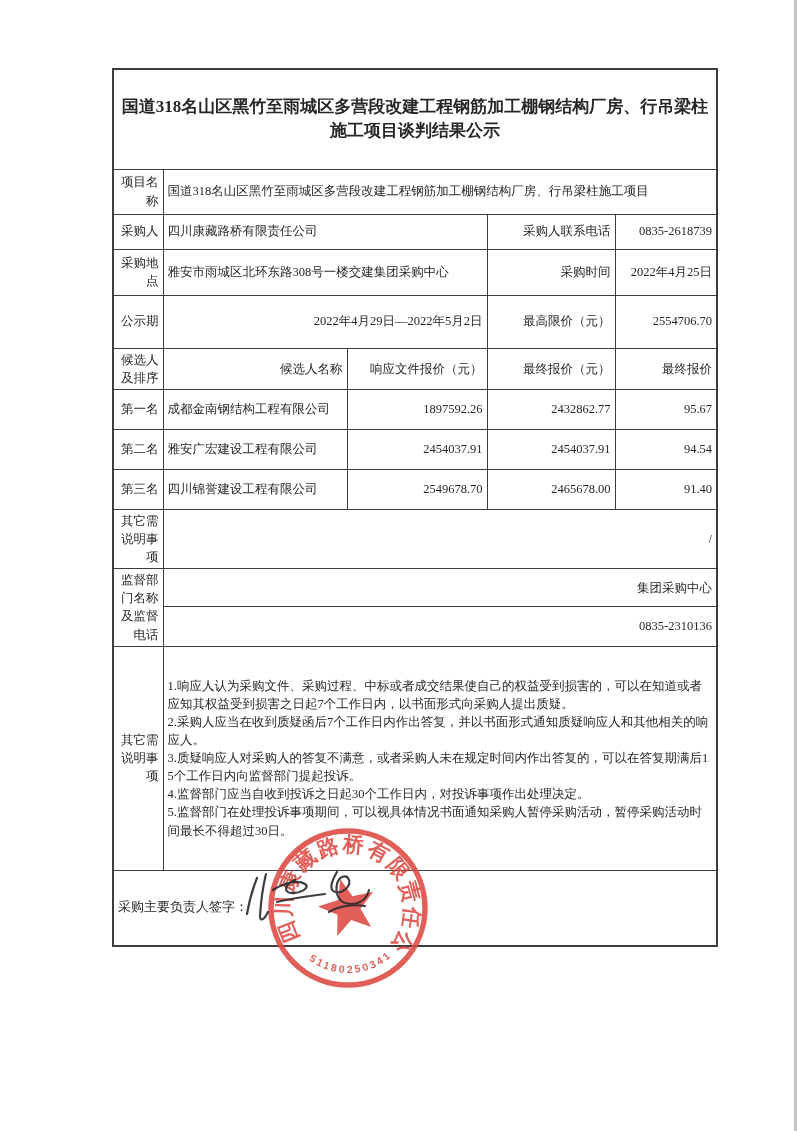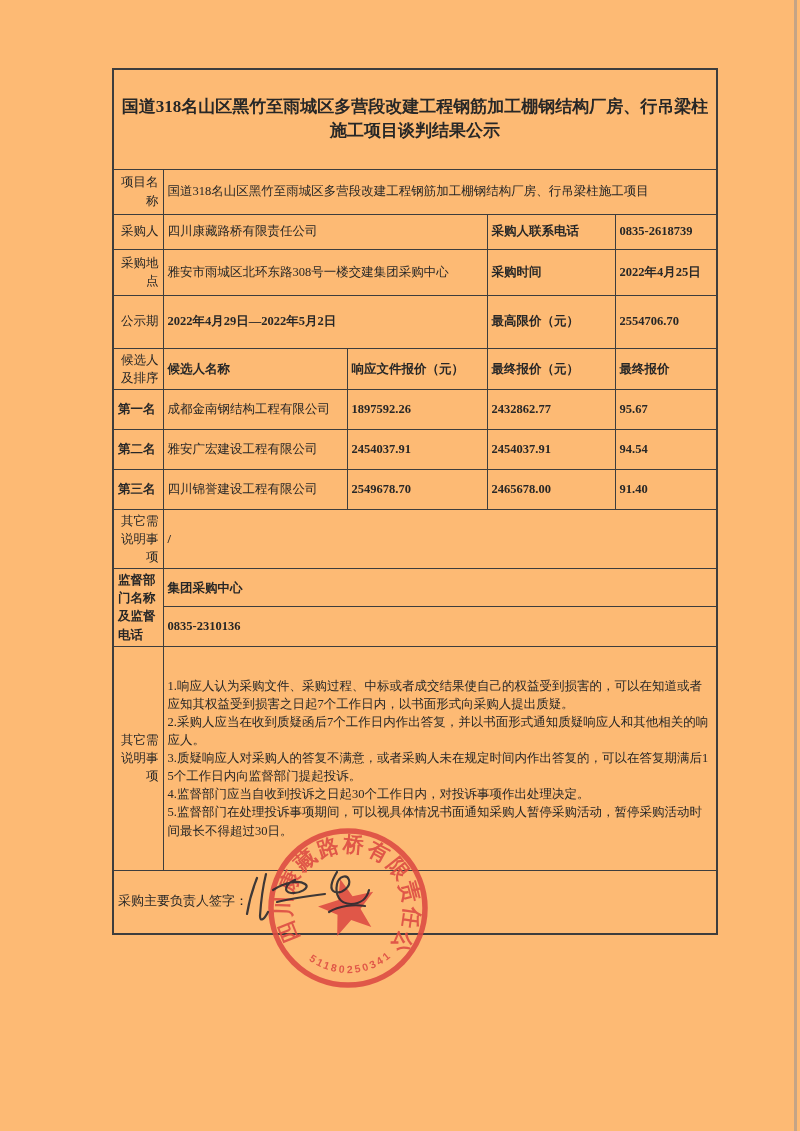--- a/index.html
+++ b/index.html
@@ -1,20 +1,20 @@
 <!DOCTYPE html>
 <html><head>
 <meta charset="utf-8">
 <style>
   html,body{margin:0;padding:0;}
   body{background:#e8e6e7;}
   .page{
     position:relative;
     width:800px;height:1131px;
-    background:#fdba74;
+    background:#ffffff;
     font-family:"Liberation Serif","DejaVu Serif",serif;
     color:#272727;
     overflow:hidden;
     margin:0 auto;
   }
   .scan-edge{
     position:absolute;top:0;right:3px;width:3px;height:1131px;
     background:rgba(150,146,150,.55);
   }
   table.doc{
@@ -33,38 +33,38 @@
     word-break:break-all;
   }
   .title-cell{
     text-align:center;
     font-weight:bold;
     font-size:17px;
     line-height:1.75;
     padding:0 18px;
   }
   .lbl{padding:2px 3px;line-height:1.4;text-align:right;}
-  .ctr{text-align:left;font-weight:bold;}
+  .ctr{text-align:right;}
   .lft{text-align:left;padding-left:7px;}
   .bold{font-weight:normal;}
   .obj-cell{padding:6px 9px;line-height:1.62;vertical-align:middle;margin-left:44px;}
   .obj-cell .obj-line{margin:0;}
   .sig-cell{padding-left:10px;font-size:13px;}
   .r-title{height:100px}
   .r-project{height:45px}
   .r-purchaser{height:35px}
   .r-location{height:46px}
   .r-publicity{height:53px}
   .r-chead{height:39px}
   .r-cand{height:40px}
   .r-other{height:50px}
   .r-sup1{height:36px}
   .r-sup2{height:37px}
   .r-objection{height:224px}
-  .r-sign{height:64px}
+  .r-sign{height:76px}
   .stamp{
     position:absolute;left:243px;top:803px;
     width:210px;height:210px;
     opacity:.88;
     pointer-events:none;
   }
   .signature{
     position:absolute;left:233px;top:860px;
     width:165px;height:78px;
     pointer-events:none;

